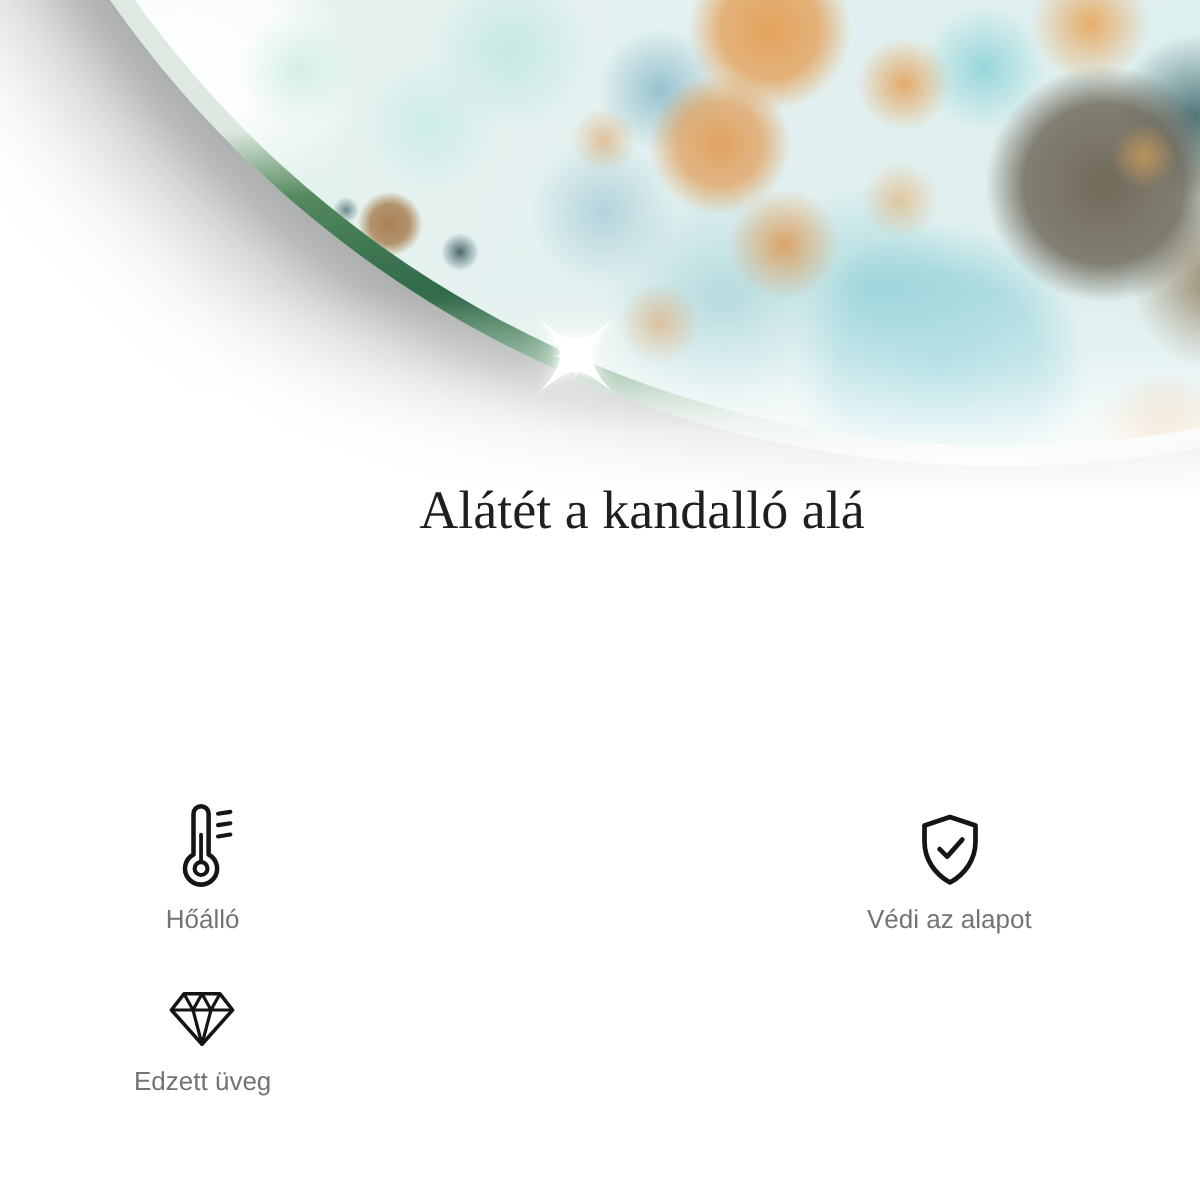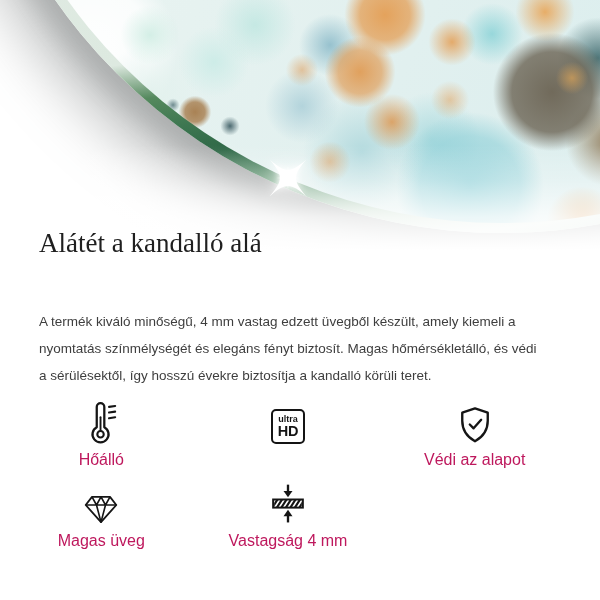--- a/index.html
+++ b/index.html
@@ -53,37 +53,37 @@
     position:absolute;left:258px;top:148px;
     filter:drop-shadow(0 0 3px #ffffff) drop-shadow(0 0 9px rgba(255,255,255,.85));
   }
   .hero-fade{
     position:absolute;left:0;top:145px;width:600px;height:120px;
     background:linear-gradient(to bottom, rgba(255,255,255,0) 0%, rgba(255,255,255,.3) 30%,
       rgba(255,255,255,.78) 60%, #ffffff 88%);
   }
   
   .page-title{
-    position:absolute;left:39px;top:226px;margin:0;width:540px;
+    position:absolute;left:39px;top:226px;margin:12px;width:540px;
     font-family:"Liberation Serif",serif;font-weight:400;
-    font-size:27px;line-height:34px;color:#1f1f1f;
+    font-size:27px;line-height:34px;color:#1f1f1f;text-align:center;
   }
   .page-title span{display:block;}
   .desc{
     position:absolute;left:39px;top:308px;margin:0;width:502px;
     font-size:13.5px;line-height:27px;color:#3e3e3e;
   }
   
   .features{
     position:absolute;left:8px;top:400px;width:560px;
     display:grid;grid-template-columns:repeat(3,1fr);row-gap:14px;
   }
   .feature{display:flex;flex-direction:column;align-items:center;}
   .icon-box{height:44px;display:flex;align-items:flex-end;justify-content:center;}
-  .feature .label{margin-top:9px;font-size:16px;line-height:14px;color:#be185d;text-align:center;}
+  .feature .label{margin-top:9px;font-size:13px;line-height:14px;color:#737373;text-align:center;}
   .icon-stroke{stroke:#151515;fill:none;}
   .icon-fill{fill:#151515;}
   .hd-box{
     width:30px;height:31px;border:2.5px solid #141414;border-radius:5px;
     display:flex;flex-direction:column;align-items:center;justify-content:center;
     color:#141414;font-weight:bold;
   }
   .hd-top{font-size:9px;line-height:9px;}
   .hd-bottom{font-size:14.5px;line-height:15px;letter-spacing:-.3px;}
 </style>
@@ -105,81 +105,54 @@
       </g>
       <circle r="2.4" fill="#ffffff"></circle>
     </svg>
     <div class="hero-fade"></div>
   </div>
 
   <h1 class="page-title">
     <span>Alátét a kandalló alá</span>
   </h1>
 
-  <p class="desc">A termék kiváló minőségű, 4 mm vastag edzett üvegből készült, amely kiemeli a nyomtatás színmélységét és elegáns fényt biztosít. Magas hőmérsékletálló, és védi a sérülésektől, így hosszú évekre biztosítja a kandalló körüli teret.</p>
 
   <div class="features">
 
     <div class="feature">
       <div class="icon-box">
         <svg width="34" height="44" viewBox="0 0 36 46">
           <path class="icon-stroke" stroke-width="2.4" stroke-linejoin="round" d="M13.5 7 a4 4 0 0 1 8 0 V28.5 a8.5 8.5 0 1 1 -8 0 Z"></path>
           <circle class="icon-stroke" stroke-width="2.2" cx="17.5" cy="36" r="3.4"></circle>
           <path class="icon-stroke" stroke-width="2" stroke-linecap="round" d="M17.5 18 V32"></path>
           <path class="icon-stroke" stroke-width="2.2" stroke-linecap="round" d="M26.5 7 L33 6 M26.5 13 L33 12 M26.5 19 L33 18"></path>
         </svg>
       </div>
       <div class="label">Hőálló</div>
     </div>
 
     <div class="feature">
-      <div class="icon-box">
-        <div class="hd-box">
-          <span class="hd-top">ultra</span>
-          <span class="hd-bottom">HD</span>
-        </div>
-      </div>
     </div>
 
     <div class="feature">
       <div class="icon-box">
         <svg width="34" height="38" viewBox="0 0 36 40">
           <path class="icon-stroke" stroke-width="2.5" stroke-linejoin="round" d="M18 2.5 L31.5 7 V15.5 C31.5 25 26 32.8 18 37.2 C10 32.8 4.5 25 4.5 15.5 V7 Z"></path>
           <path class="icon-stroke" stroke-width="2.5" stroke-linecap="round" stroke-linejoin="round" d="M12.5 19.5 L16.5 23.5 L24.5 14.5"></path>
         </svg>
       </div>
       <div class="label">Védi az alapot</div>
     </div>
 
     <div class="feature">
       <div class="icon-box">
         <svg width="36" height="31" viewBox="0 0 40 34">
           <path class="icon-stroke" stroke-width="2" stroke-linejoin="round" d="M10 3 H30 L37 12 L20 31 L3 12 Z"></path>
           <path class="icon-stroke" stroke-width="1.8" stroke-linejoin="round" d="M3 12 H37 M10 3 L15 12 L20 3 L25 12 L30 3 M15 12 L20 31 L25 12"></path>
         </svg>
       </div>
-      <div class="label">Magas üveg</div>
+      <div class="label">Edzett üveg</div>
     </div>
 
 
-    <div class="feature">
-      <div class="icon-box">
-        <svg width="36" height="42" viewBox="0 0 40 46">
-          <defs>
-            <clipPath id="barclip">
-                <rect x="4.6" y="18.6" width="30.8" height="7.8"></rect>
-              </clipPath>
-          </defs>
-          <path class="icon-stroke" stroke-width="2.6" d="M20 1.5 V9"></path>
-          <path class="icon-fill" d="M15 8.5 H25 L20 15.5 Z"></path>
-          <rect class="icon-stroke" stroke-width="2.2" x="3.5" y="18" width="33" height="9"></rect>
-          <g clip-path="url(#barclip)">
-            <path class="icon-stroke" stroke-width="2.4" d="M2 28 L9 17 M7 28 L14 17 M12 28 L19 17 M17 28 L24 17 M22 28 L29 17 M27 28 L34 17 M32 28 L39 17"></path>
-          </g>
-          <path class="icon-fill" d="M15 36.5 H25 L20 29.5 Z"></path>
-          <path class="icon-stroke" stroke-width="2.6" d="M20 36 V43.5"></path>
-        </svg>
-      </div>
-      <div class="label">Vastagság 4 mm</div>
-    </div>
 
   </div>
 </div>
 
 </body></html>

